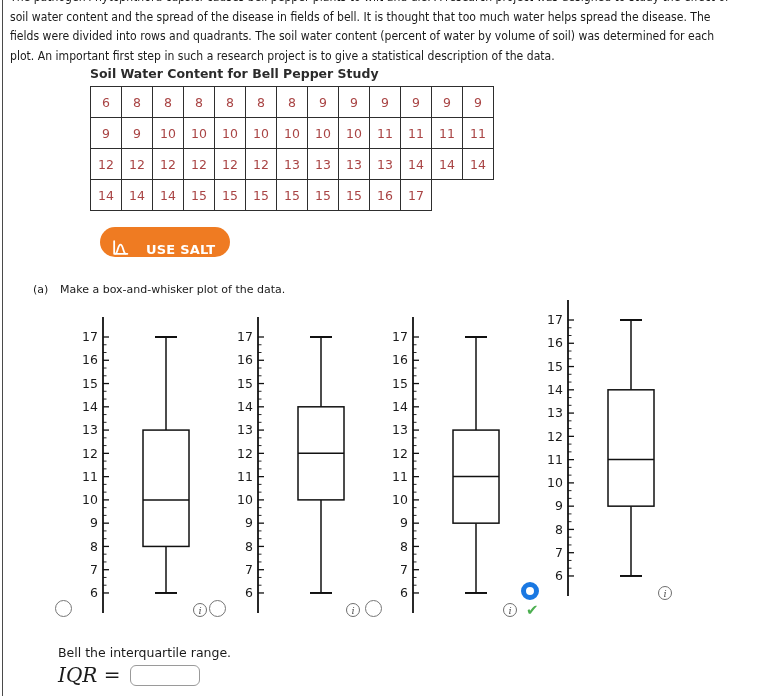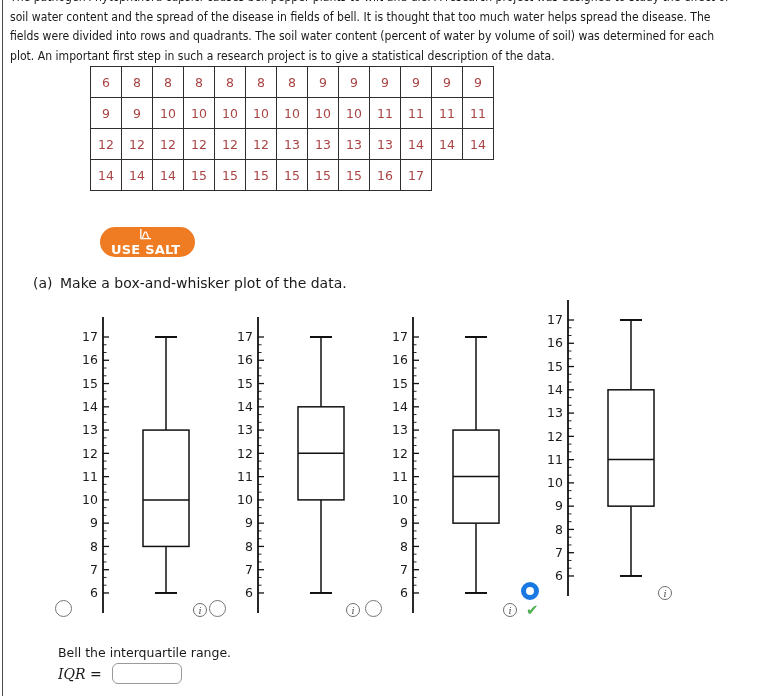--- a/index.html
+++ b/index.html
@@ -13,52 +13,53 @@
   .intro i{font-style:italic;}
   .table-wrap{position:absolute;left:90px;top:66px;}
   .table-title{font-weight:bold;font-size:12.5px;color:#2b2b2b;margin-bottom:5px;}
   .grid-row{display:flex;}
   .grid-row + .grid-row{margin-top:-1px;}
   .grid-cell{width:30px;height:30px;border:1px solid #2e2e2e;display:flex;align-items:center;
              justify-content:center;font-size:12.5px;background:#fff;}
   .grid-cell + .grid-cell{margin-left:-1px;}
   .salt-btn{position:absolute;left:100px;top:227px;height:30px;padding:0 15px 0 11px;
             border:none;border-radius:15px;color:#fff;font-weight:bold;font-size:13px;
-            display:inline-flex;align-items:center;gap:1px;cursor:pointer;
-            font-family:"DejaVu Sans",sans-serif;letter-spacing:.2px;flex-direction:column;}
-  .question-a{position:absolute;left:33px;top:275px;font-size:14px;}
+            display:inline-flex;align-items:flex-end;gap:16px;cursor:pointer;
+            font-family:"DejaVu Sans",sans-serif;letter-spacing:.2px;}
+  .question-a{position:absolute;left:33px;top:283px;font-size:11px;}
   .qa-label{display:inline-block;width:27px;}
   #plot-svg{position:absolute;left:0;top:0;width:761px;height:696px;pointer-events:none;}
   .radio{position:absolute;width:17px;height:17px;box-sizing:border-box;border:1.5px solid #767676;
          border-radius:50%;background:#fff;cursor:pointer;}
   .radio.selected{width:18px;height:18px;border-width:5.5px;border-style:solid;}
   .check{position:absolute;left:526px;top:602px;font-size:15px;font-weight:bold;line-height:16px;}
   .info{position:absolute;width:14px;height:14px;box-sizing:border-box;border:1px solid #6e6e6e;
         border-radius:50%;color:#555;font-family:"DejaVu Serif",serif;font-style:italic;
         font-size:10px;line-height:11px;display:flex;align-items:center;justify-content:center;
         background:#fff;cursor:pointer;}
   .iqr-prompt{position:absolute;left:58px;top:645px;font-size:12.5px;}
   .iqr-row{position:absolute;left:58px;top:663px;display:flex;align-items:center;}
-  .iqr-label{font-family:"DejaVu Serif",serif;font-style:italic;font-size:14px;}
+  .iqr-label{font-family:"DejaVu Serif",serif;font-style:italic;font-size:20px;}
   .iqr-input{margin-left:10px;width:60px;height:19px;border:1px solid #9a9a9a;border-radius:6px;
              outline:none;padding:0 4px;font-family:"DejaVu Sans",sans-serif;}
 </style>
 </head>
 <body>
 
 <div class="left-rule"></div>
 
 <div class="intro">
   <div><span>The pathogen </span><i>Phytophthora capsici</i><span> causes bell pepper plants to wilt and die. A research project was designed to study the effect of</span></div>
   <div>soil water content and the spread of the disease in fields of bell. It is thought that too much water helps spread the disease. The</div>
   <div>fields were divided into rows and quadrants. The soil water content (percent of water by volume of soil) was determined for each</div>
   <div>plot. An important first step in such a research project is to give a statistical description of the data.</div>
 </div>
 
 <div class="table-wrap">
+  <div class="table-title">Soil Water Content for Bell Pepper Study</div>
   <div id="data-grid">
       <div class="grid-row">
         <div class="grid-cell" style="color: rgb(169, 68, 68);">6</div>
         <div class="grid-cell" style="color: rgb(169, 68, 68);">8</div>
         <div class="grid-cell" style="color: rgb(169, 68, 68);">8</div>
         <div class="grid-cell" style="color: rgb(169, 68, 68);">8</div>
         <div class="grid-cell" style="color: rgb(169, 68, 68);">8</div>
         <div class="grid-cell" style="color: rgb(169, 68, 68);">8</div>
         <div class="grid-cell" style="color: rgb(169, 68, 68);">8</div>
         <div class="grid-cell" style="color: rgb(169, 68, 68);">9</div>

